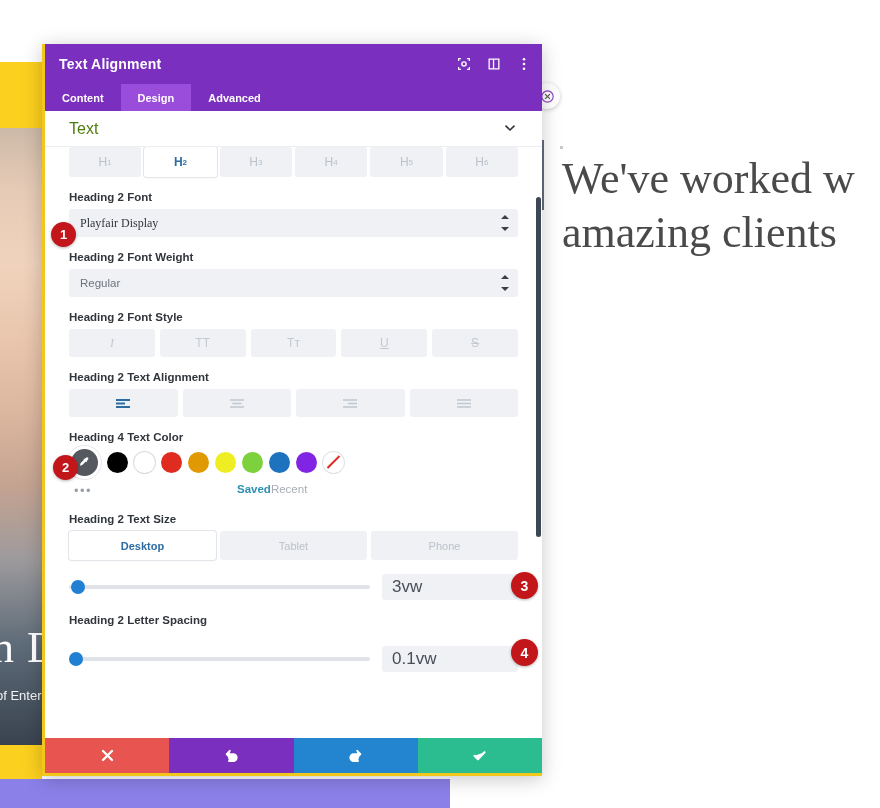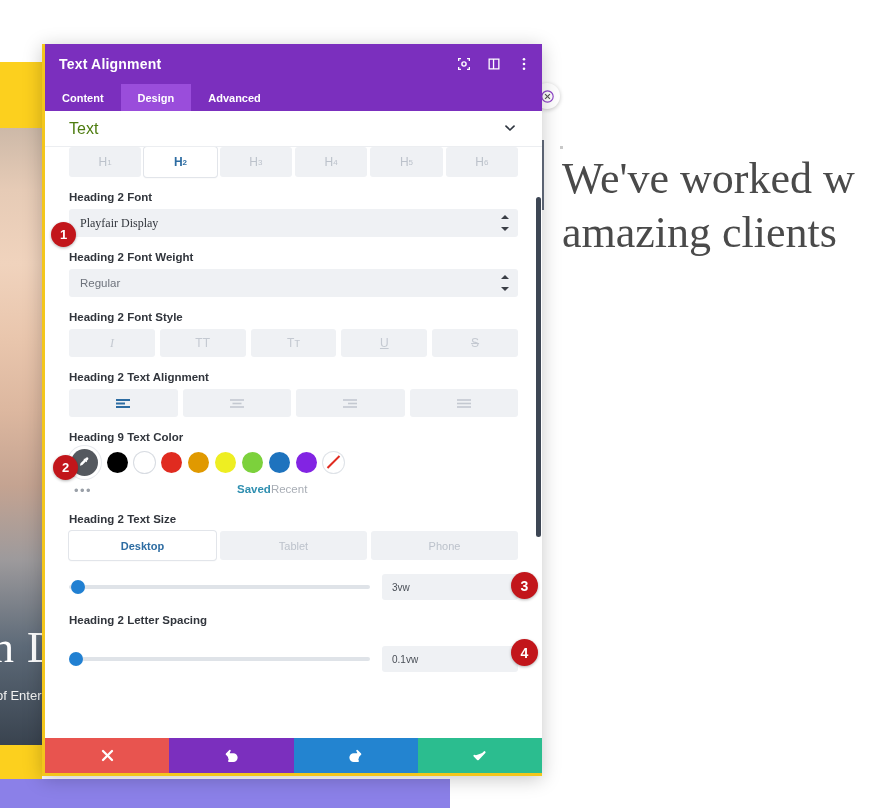--- a/index.html
+++ b/index.html
@@ -230,21 +230,21 @@
   .track {
     position:relative; flex:1; height:4px; background:#dfe3e8; border-radius:3px;
   }
   .thumb {
     position:absolute; top:-5px; width:14px; height:14px; border-radius:50%;
     background:#2180d2; cursor:pointer;
   }
   .numbox {
     width:136px; height:26px; background:#eff1f4; border-radius:3px;
     display:flex; align-items:center; padding:0 10px;
-    font-size:10px; color:#4a4f57; cursor:text;
+    font-size:17px; color:#4a4f57; cursor:text;
   }
 
   
   .badge {
     position:absolute; width:25px; height:25px; border-radius:50%;
     background:#c2161b; color:#ffffff; font-size:13px; font-weight:bold;
     display:flex; align-items:center; justify-content:center;
     box-shadow:0 1px 3px rgba(0,0,0,.3); z-index:40;
   }
   .badge.big { width:27px; height:27px; font-size:14px; }
@@ -428,21 +428,21 @@
             <svg width="16" height="11" viewBox="0 0 16 11">
               <line x1="1" y1="2" x2="15" y2="2"></line>
                 <line x1="1" y1="5.5" x2="15" y2="5.5"></line>
                 <line x1="1" y1="9" x2="15" y2="9"></line>
             </svg>
           </div>
         </div>
       </div>
 
       <div class="field" style="position:relative;">
-        <div class="field-label">Heading 9 Text Color</div>
+        <div class="field-label">Heading 4 Text Color</div>
         <div class="colorrow">
           <div class="eyedrop">
             <svg viewBox="0 0 16 16">
               <path d="M12.6 2.1a2 2 0 00-2.8 0l-1.5 1.5-.6-.6-1 1 .7.7-4.3 4.3-.7 2.9 2.9-.7 4.3-4.3.7.7 1-1-.6-.6 1.5-1.5a2 2 0 000-2.8z"></path>
             </svg>
           </div>
           <div class="sw" style="background:#000000"></div>
           <div class="sw ring" style="background:#ffffff"></div>
           <div class="sw" style="background:#e02b20"></div>
           <div class="sw" style="background:#e09900"></div>

